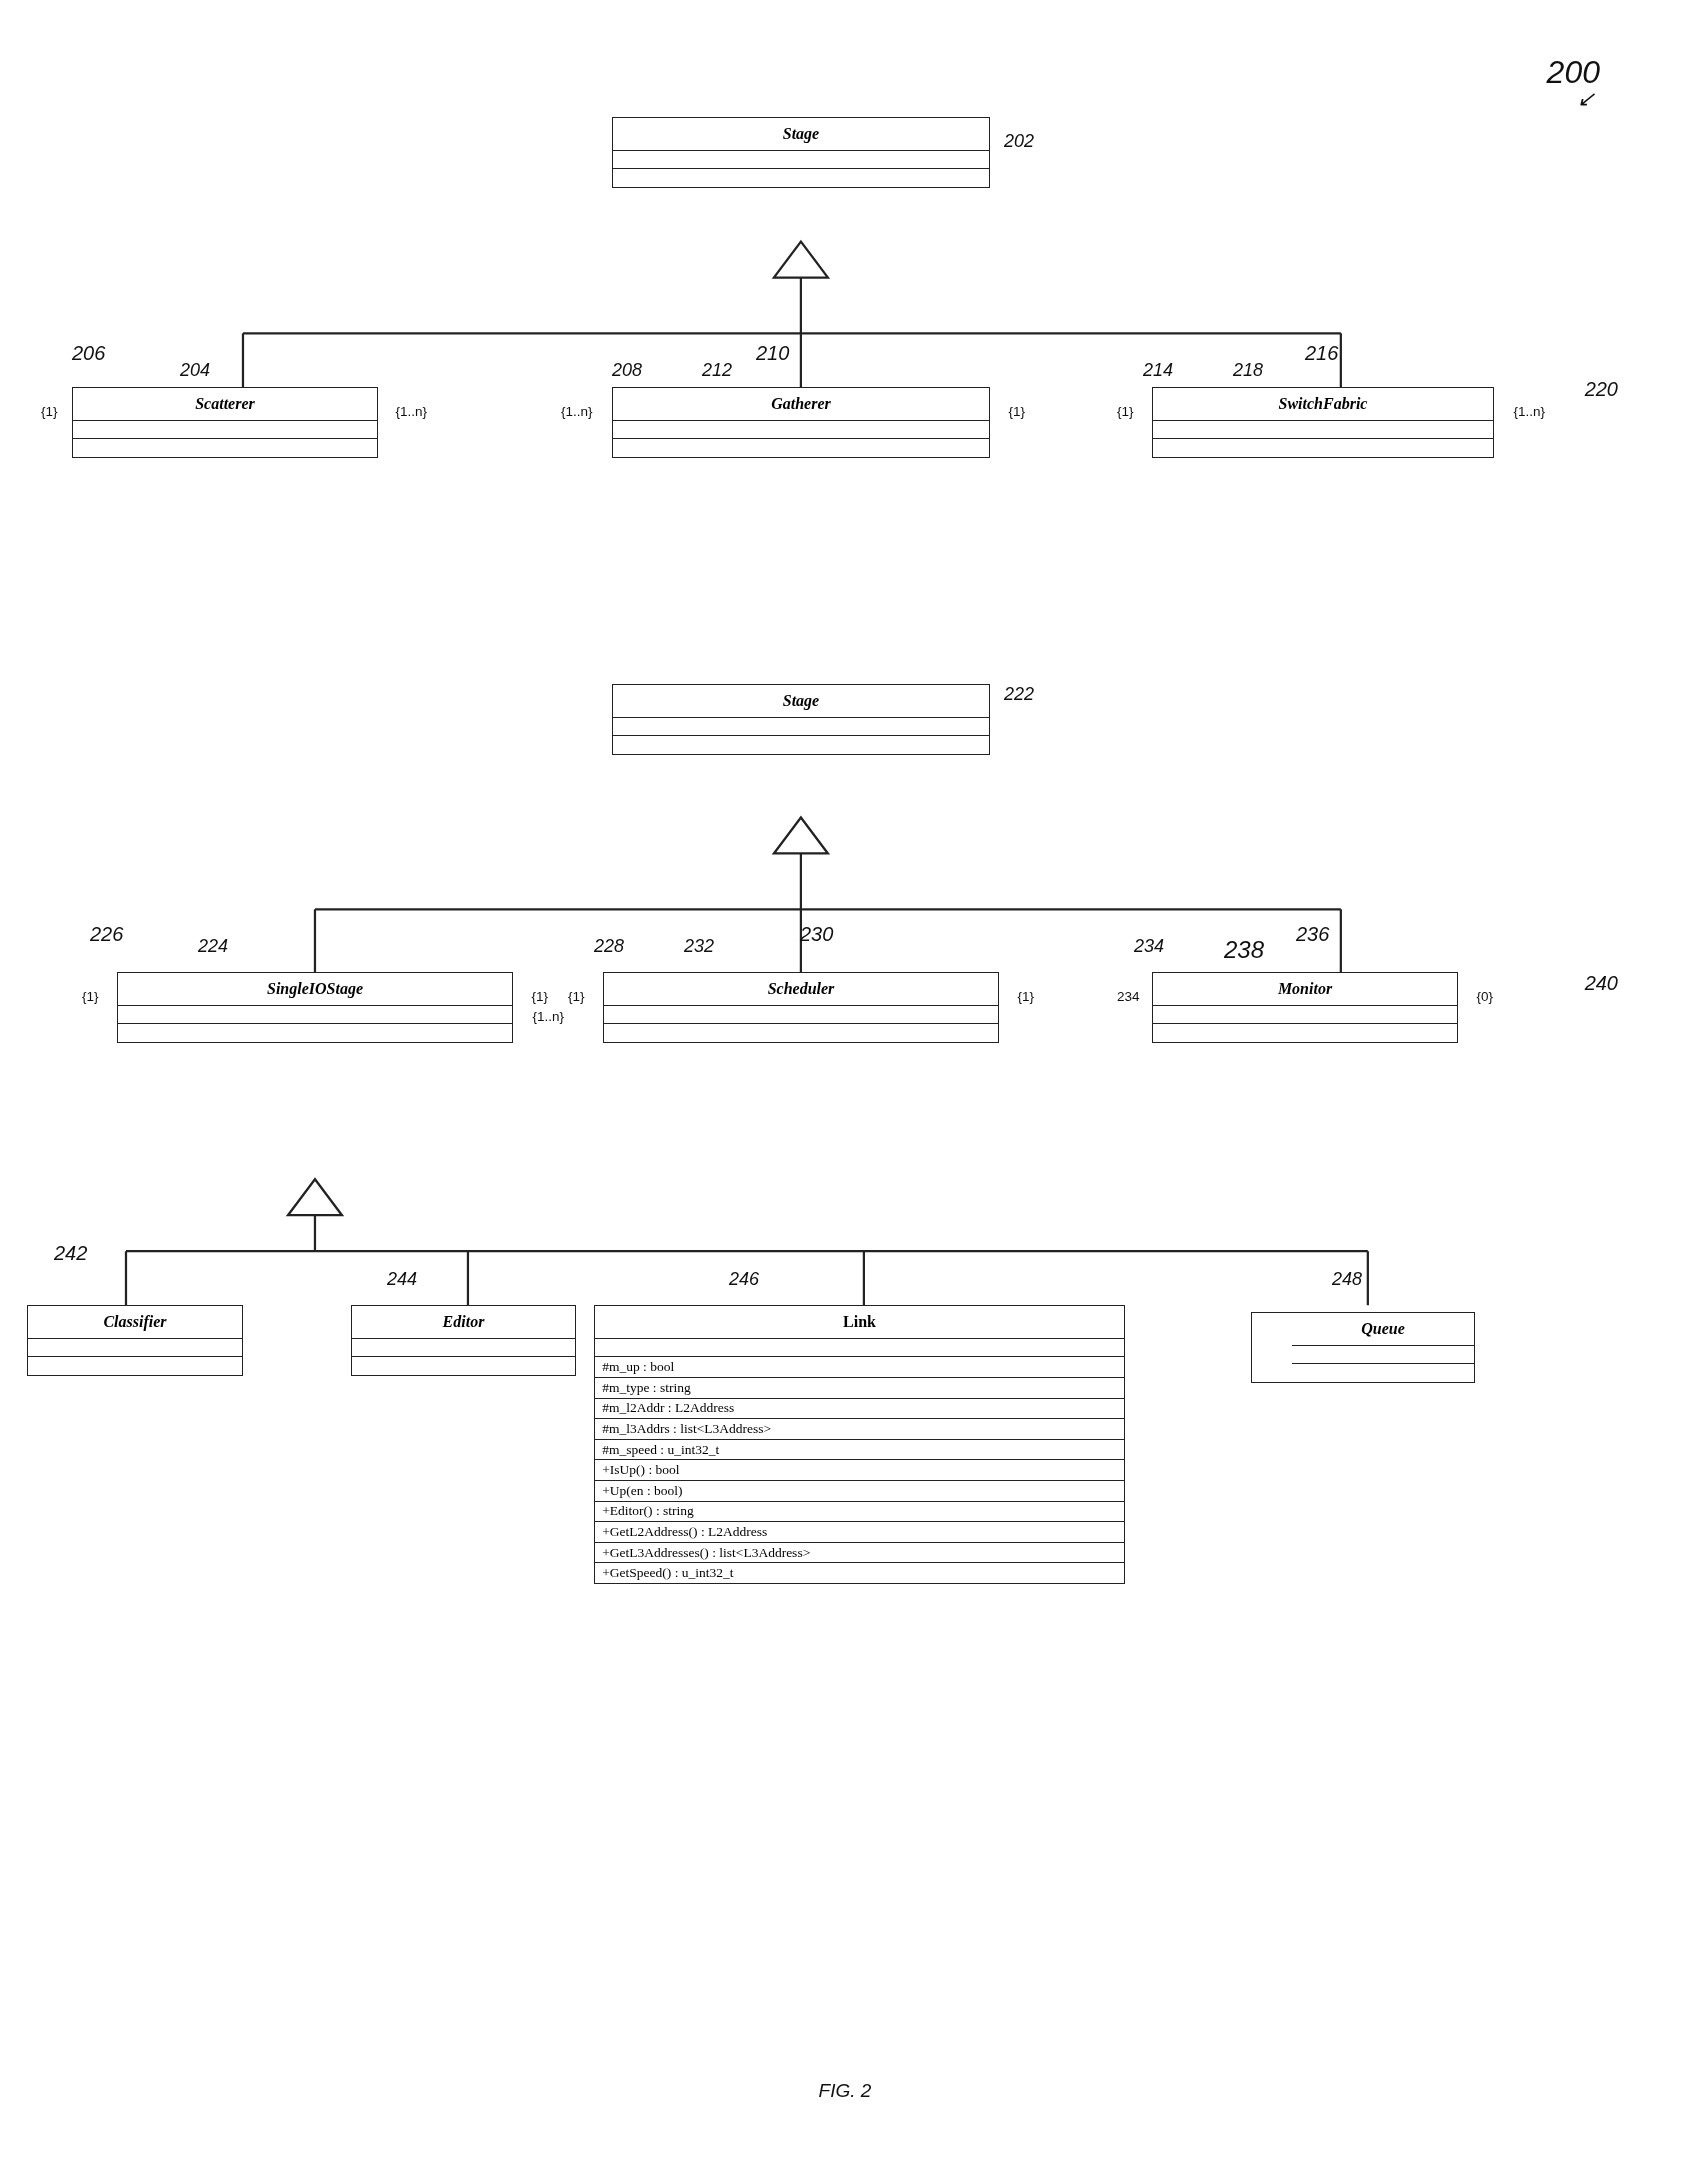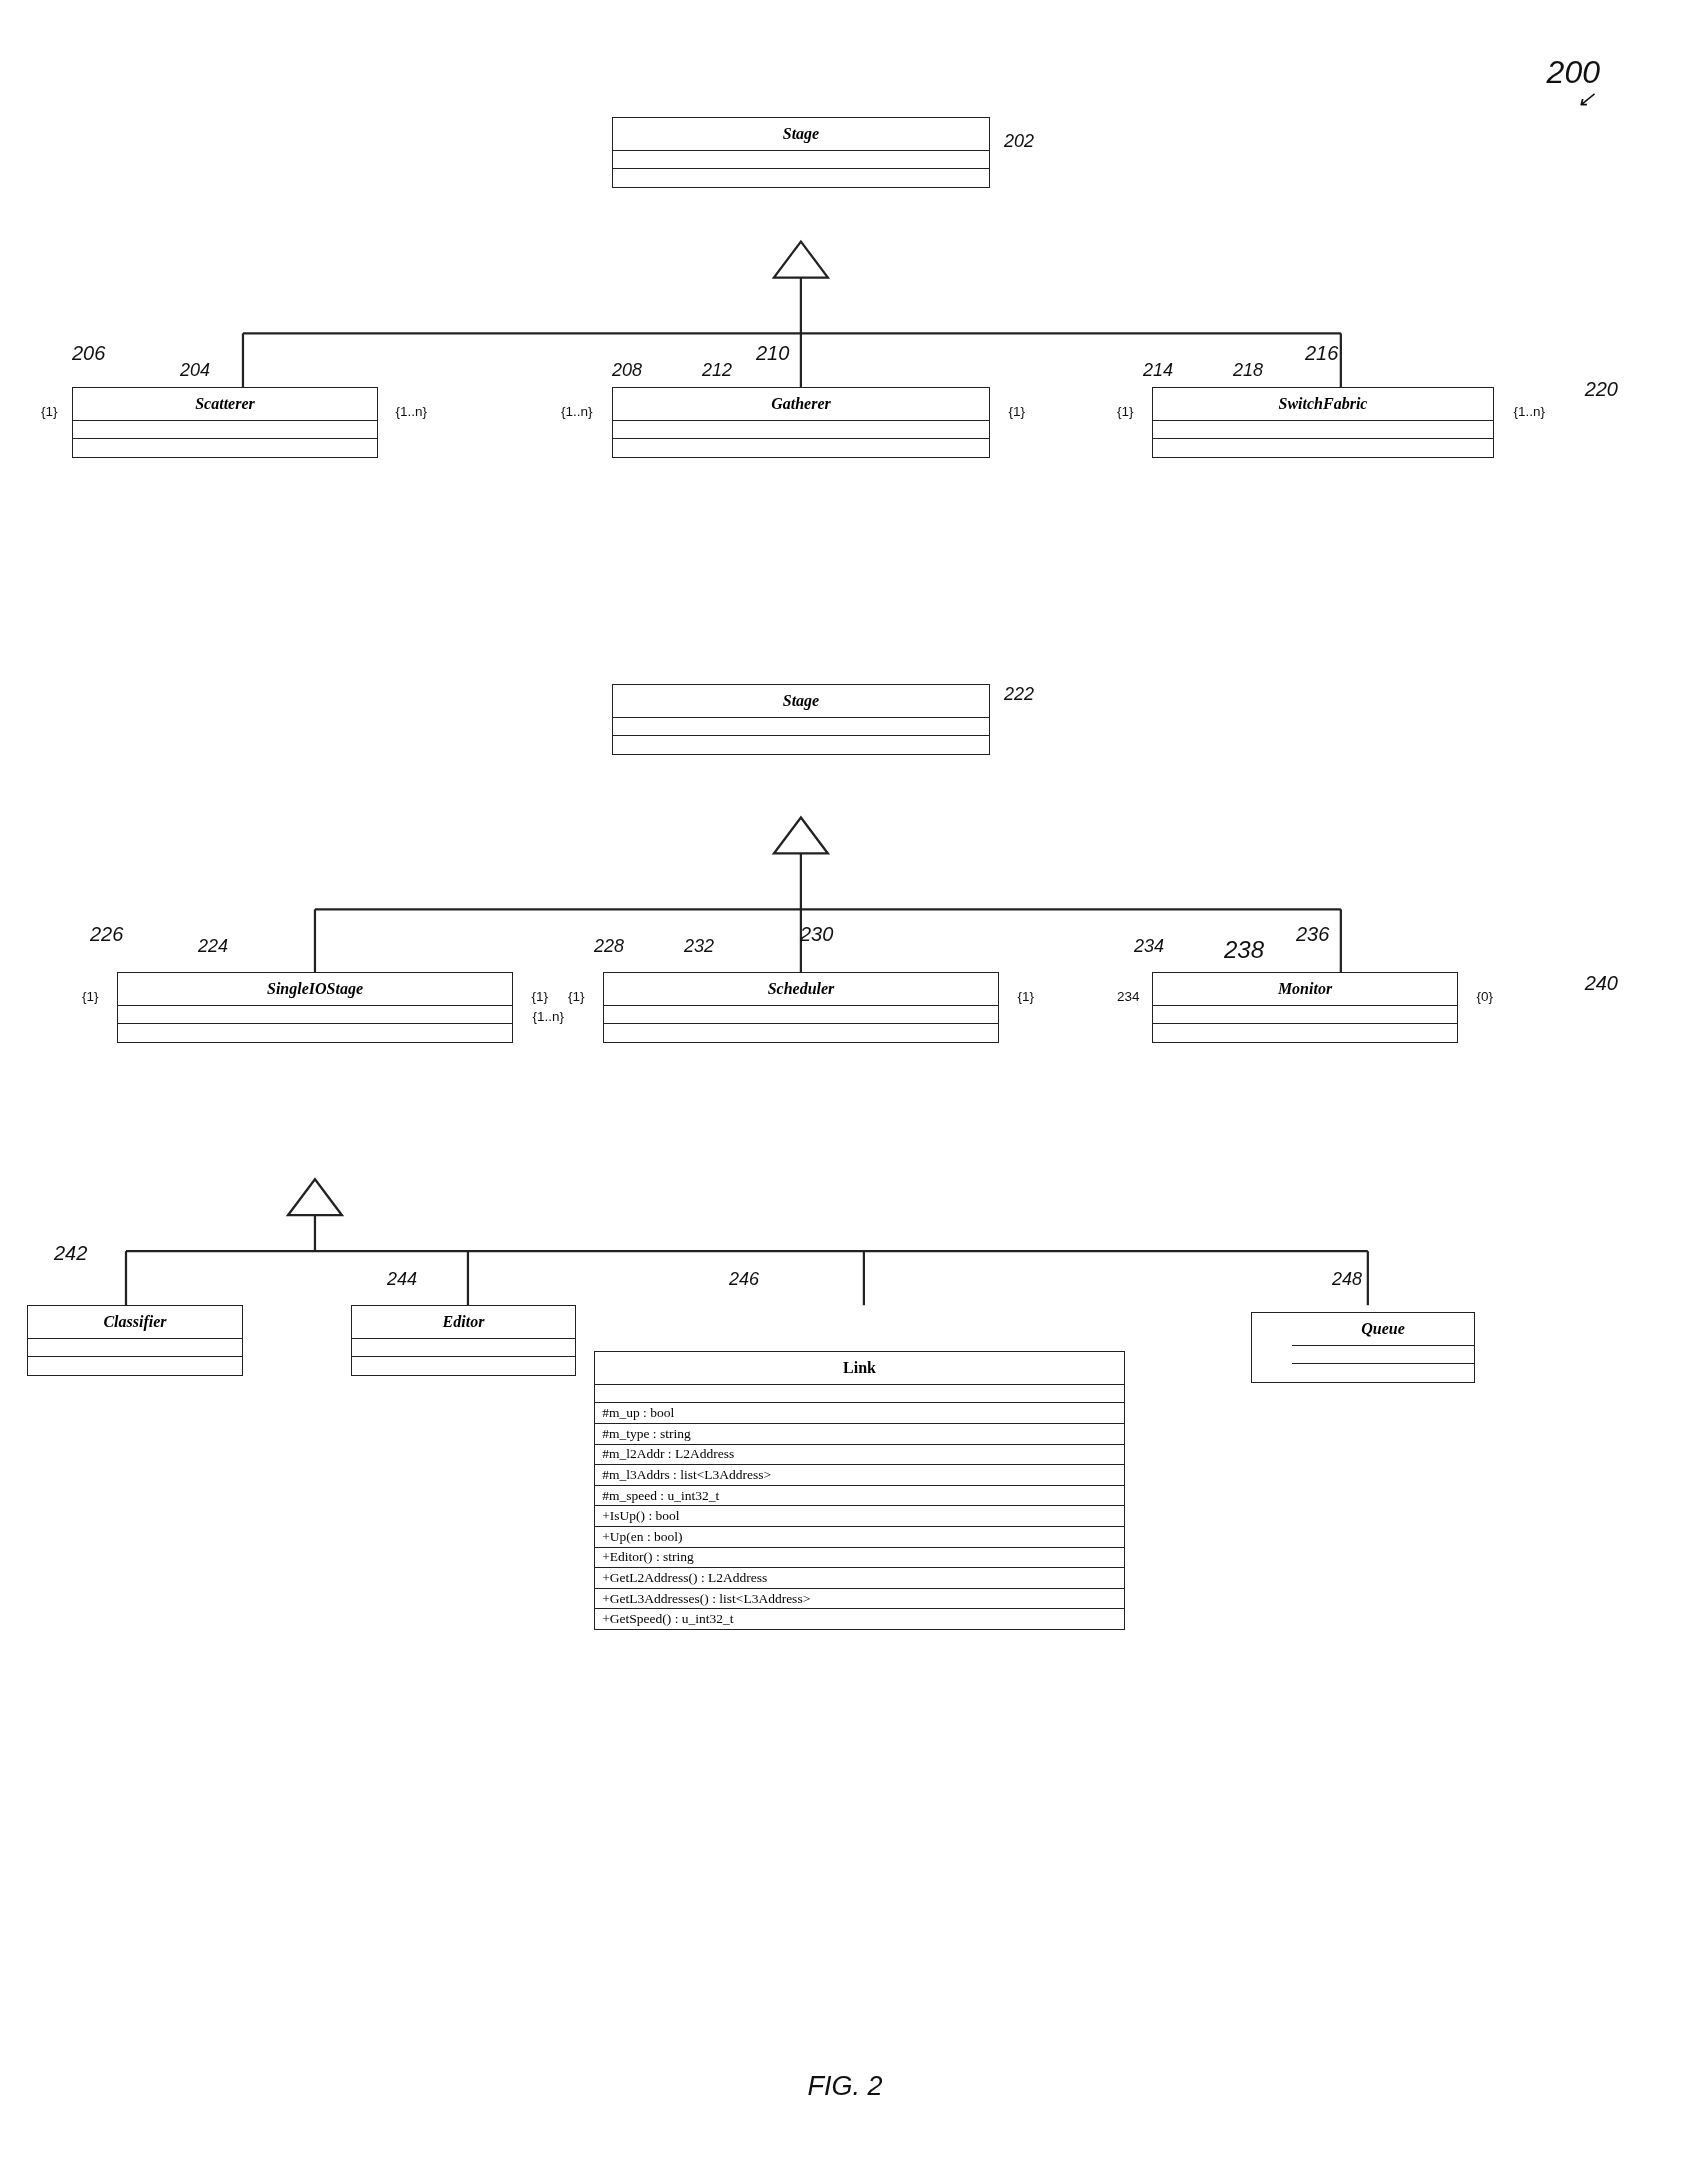--- a/index.html
+++ b/index.html
@@ -73,21 +73,21 @@
       top: 0; left: 0;
       width: 100%;
       height: 100%;
       pointer-events: none;
     }
 
     .figure-label {
       position: absolute;
       font-family: 'Comic Sans MS', cursive, sans-serif;
       font-style: italic;
-      font-size: 27px;
+      font-size: 19px;
       color: #111;
     }
 
     
     .uml-box-link .name-row {
       font-style: normal;
       font-weight: bold;
     }
     .uml-box-link .attr-row {
       font-size: 13.5px;
@@ -250,21 +250,21 @@
     <div class="empty-row-last"></div>
   </div>
 
   <div class="uml-box" style="left:351px; top:1305px; width:225px;">
     <div class="name-row" style="font-style:italic;">Editor</div>
     <div class="empty-row"></div>
     <div class="empty-row-last"></div>
   </div>
   <div class="diagram-label" style="top:1269px; left:387px; font-size:18px;">244</div>
 
-  <div class="uml-box uml-box-link" style="left:594px; top:1305px; width:531px;margin-top:46px;">
+  <div class="uml-box uml-box-link" style="left:594px; top:1305px; width:531px;">
     <div class="name-row">Link</div>
     <div class="empty-row"></div>
 
     <div class="attr-row">#m_up : bool</div>
     <div class="attr-row">#m_type : string</div>
     <div class="attr-row">#m_l2Addr : L2Address</div>
     <div class="attr-row">#m_l3Addrs : list&lt;L3Address&gt;</div>
     <div class="attr-row">#m_speed : u_int32_t</div>
     <div class="attr-row">+IsUp() : bool</div>
     <div class="attr-row">+Up(en : bool)</div>

